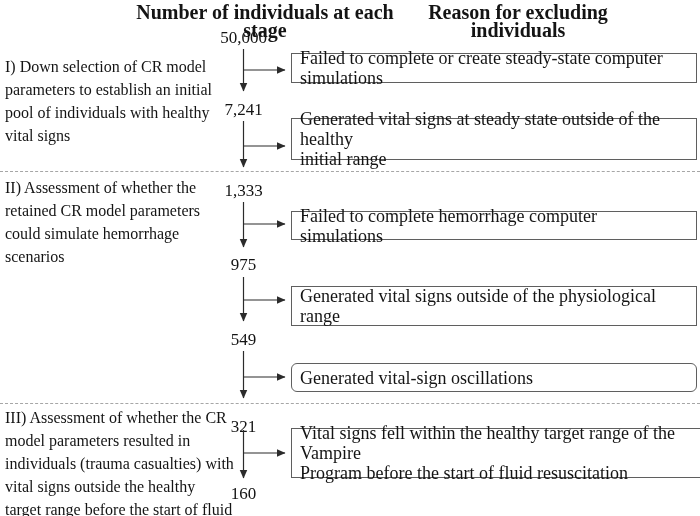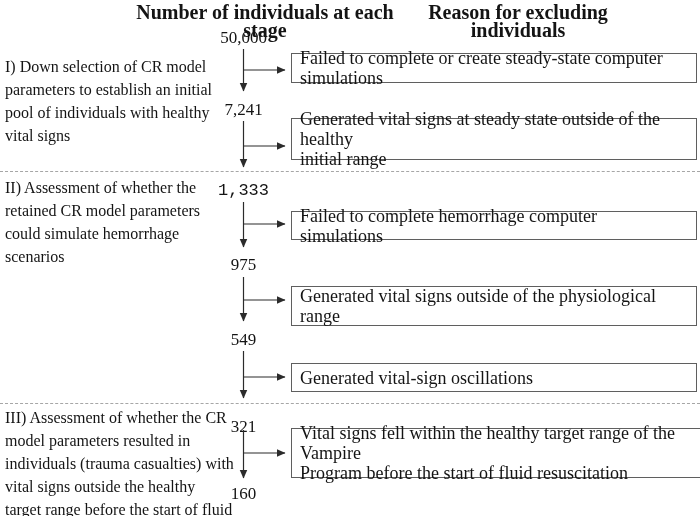--- a/index.html
+++ b/index.html
@@ -36,21 +36,21 @@
   .count {
     position: absolute;
     left: 188px;
     width: 111px;
     text-align: center;
     font-size: 17px;
     line-height: 19px;
   }
   .count-0 { top: 28px; }
   .count-1 { top: 100px; }
-  .count-2 { top: 181px; font-family: Liberation Mono, monospace; }
+  .count-2 { top: 181px; }
   .count-3 { top: 255px; }
   .count-4 { top: 330px; }
   .count-5 { top: 409px; margin-top: 8px; }
   .count-6 { top: 484px; }
   .xbox {
     position: absolute;
     left: 291px;
     width: 406px;
     box-sizing: border-box;
     border: 1px solid var(--box_border, #5f5f5f);
@@ -59,21 +59,21 @@
     align-items: center;
     padding: 0 14px 0 8px;
     font-size: 18px;
     line-height: 20px;
     white-space: pre-line;
   }
   .xbox-0 { top: 53px;  height: 30px; }
   .xbox-1 { top: 118px; height: 42px; }
   .xbox-2 { top: 211px; height: 29px; }
   .xbox-3 { top: 286px; height: 40px; }
-  .xbox-4 { top: 363px; height: 29px; }
+  .xbox-4 { top: 363px; height: 29px; border-radius: 6px; }
   .xbox-5 { top: 428px; height: 50px; width: 426px; }
   .divider {
     position: absolute;
     left: 0;
     width: 700px;
     height: 0;
     border-top: 1px dashed var(--divider, #a6a6a6);
   }
   .divider-1 { top: 171px; }
   .divider-2 { top: 403px; }

